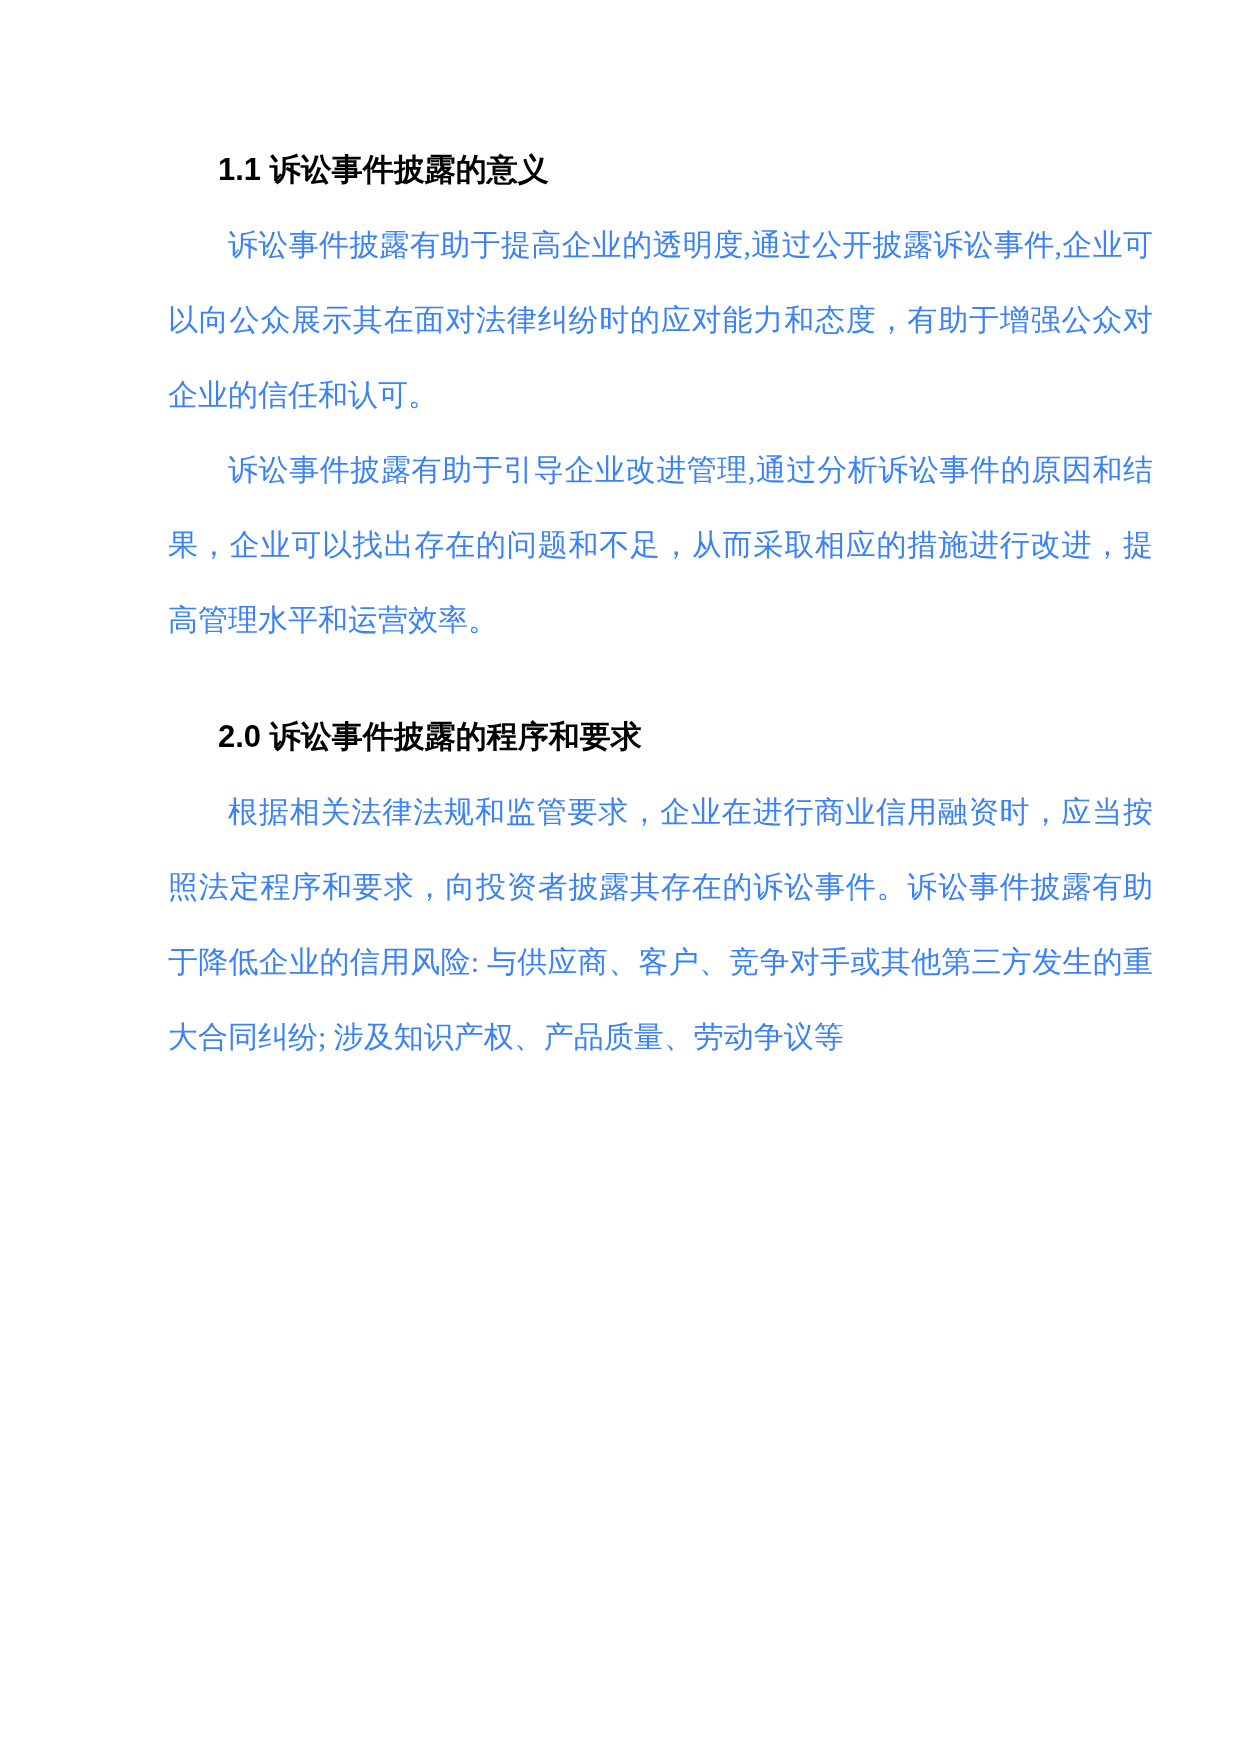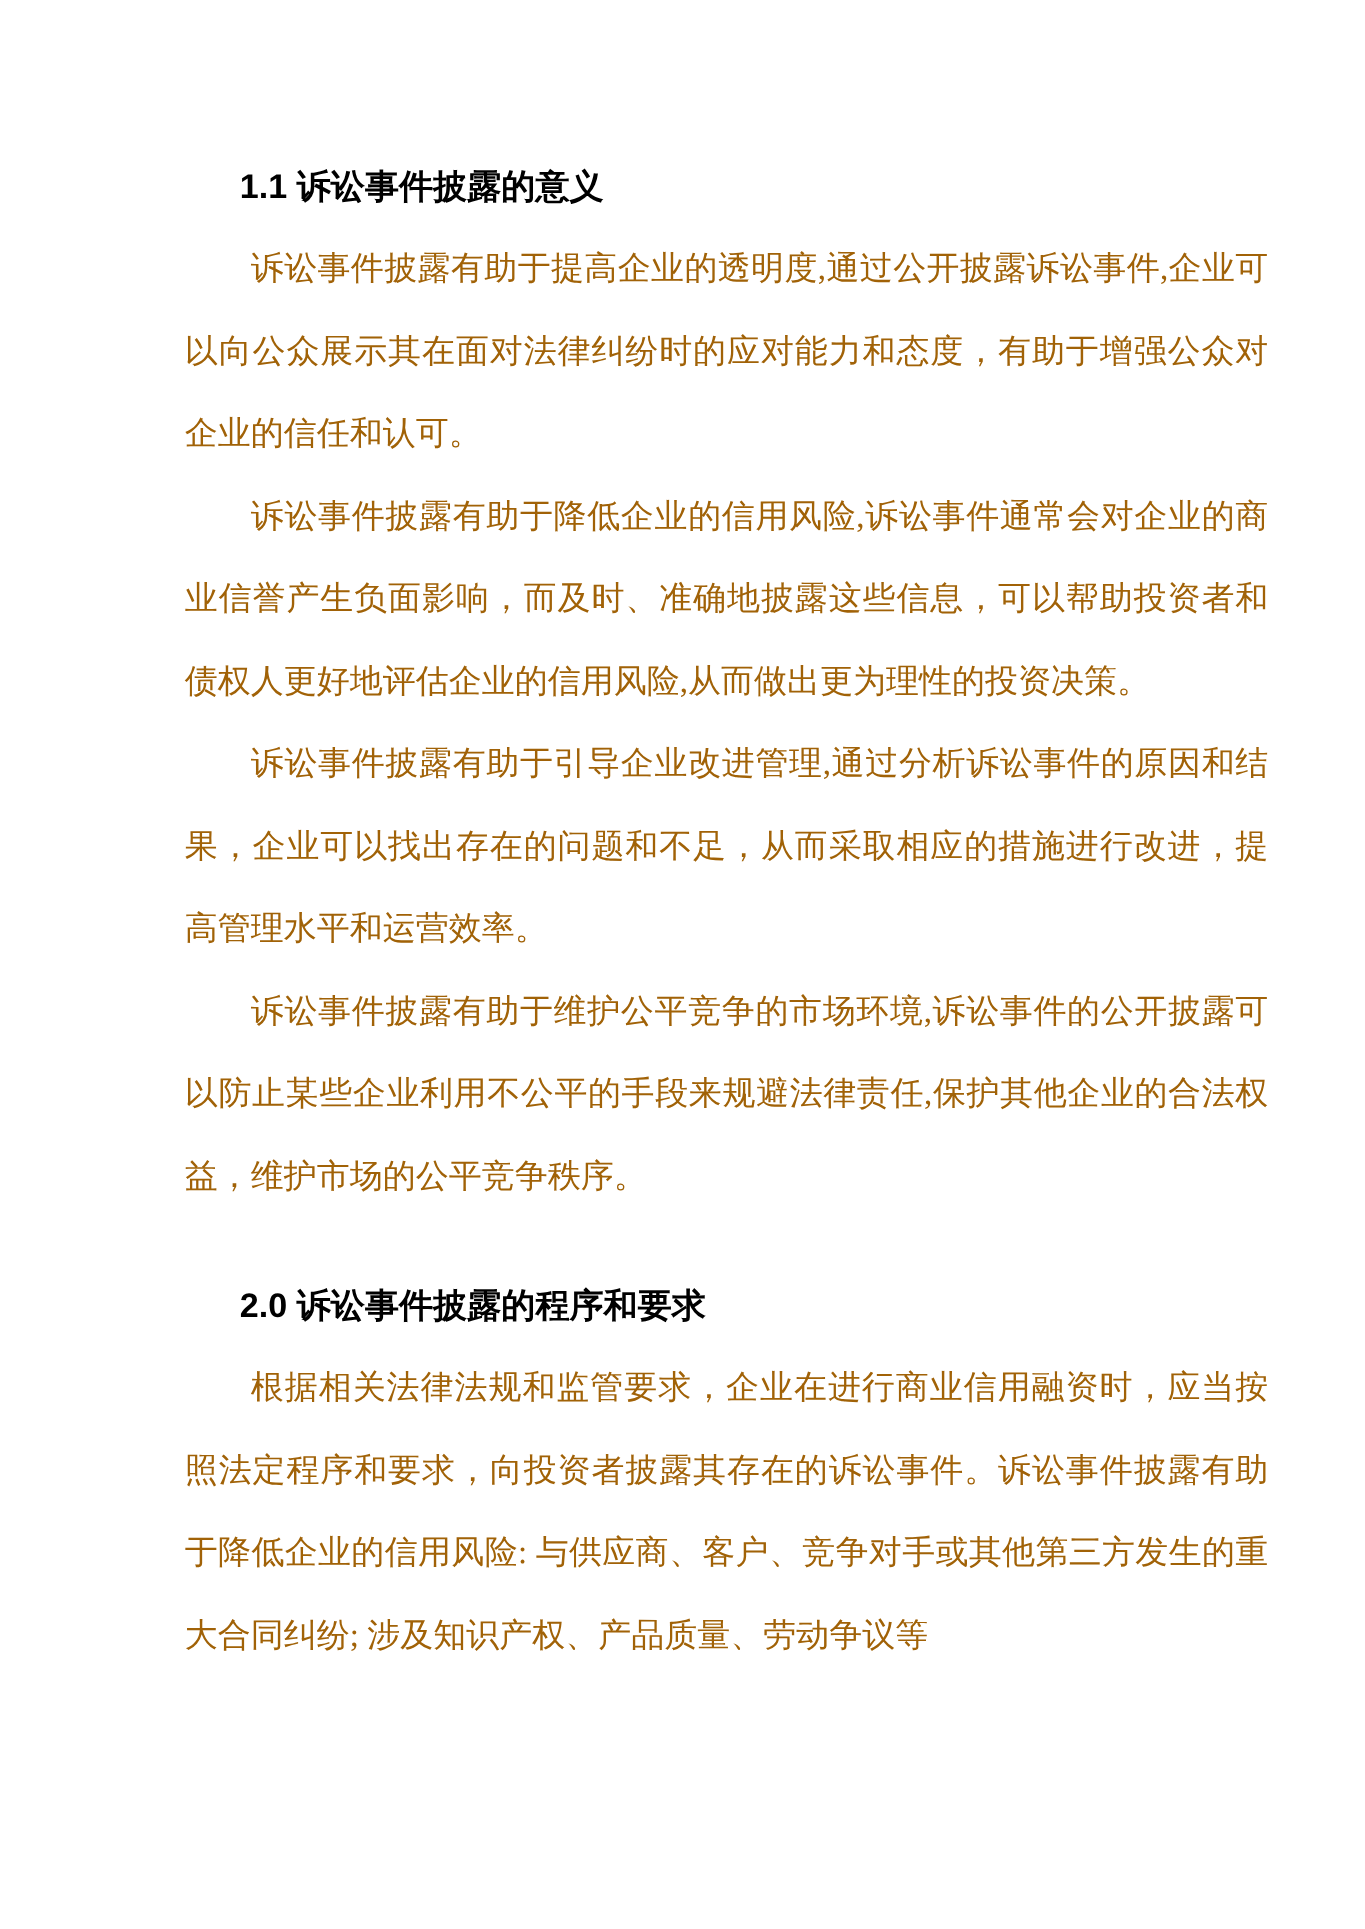--- a/index.html
+++ b/index.html
@@ -32,38 +32,36 @@
   }
   .section-heading.second {
     margin-top: 42px;
   }
   .body-para {
     margin: 0;
     font-family: "Liberation Serif", "DejaVu Serif", serif;
     font-weight: 400;
     font-size: 30px;
     line-height: 75px;
-    color: #a16207;
+    color: #3b82f6;
     text-align: justify;
     text-indent: 60px;
     letter-spacing: 0;
   }
 </style>
 </head>
 <body>
 
 <div class="page">
   <div class="content">
 
     <section>
       <h2 class="section-heading">1.1 诉讼事件披露的意义</h2>
       <p class="body-para">诉讼事件披露有助于提高企业的透明度,通过公开披露诉讼事件,企业可以向公众展示其在面对法律纠纷时的应对能力和态度，有助于增强公众对企业的信任和认可。</p>
-      <p class="body-para">诉讼事件披露有助于降低企业的信用风险,诉讼事件通常会对企业的商业信誉产生负面影响，而及时、准确地披露这些信息，可以帮助投资者和债权人更好地评估企业的信用风险,从而做出更为理性的投资决策。</p>
       <p class="body-para">诉讼事件披露有助于引导企业改进管理,通过分析诉讼事件的原因和结果，企业可以找出存在的问题和不足，从而采取相应的措施进行改进，提高管理水平和运营效率。</p>
-      <p class="body-para">诉讼事件披露有助于维护公平竞争的市场环境,诉讼事件的公开披露可以防止某些企业利用不公平的手段来规避法律责任,保护其他企业的合法权益，维护市场的公平竞争秩序。</p>
     </section>
 
     <section>
       <h2 class="section-heading second">2.0 诉讼事件披露的程序和要求</h2>
       <p class="body-para">根据相关法律法规和监管要求，企业在进行商业信用融资时，应当按照法定程序和要求，向投资者披露其存在的诉讼事件。诉讼事件披露有助于降低企业的信用风险: 与供应商、客户、竞争对手或其他第三方发生的重大合同纠纷; 涉及知识产权、产品质量、劳动争议等</p>
     </section>
 
   </div>
 </div>
 

